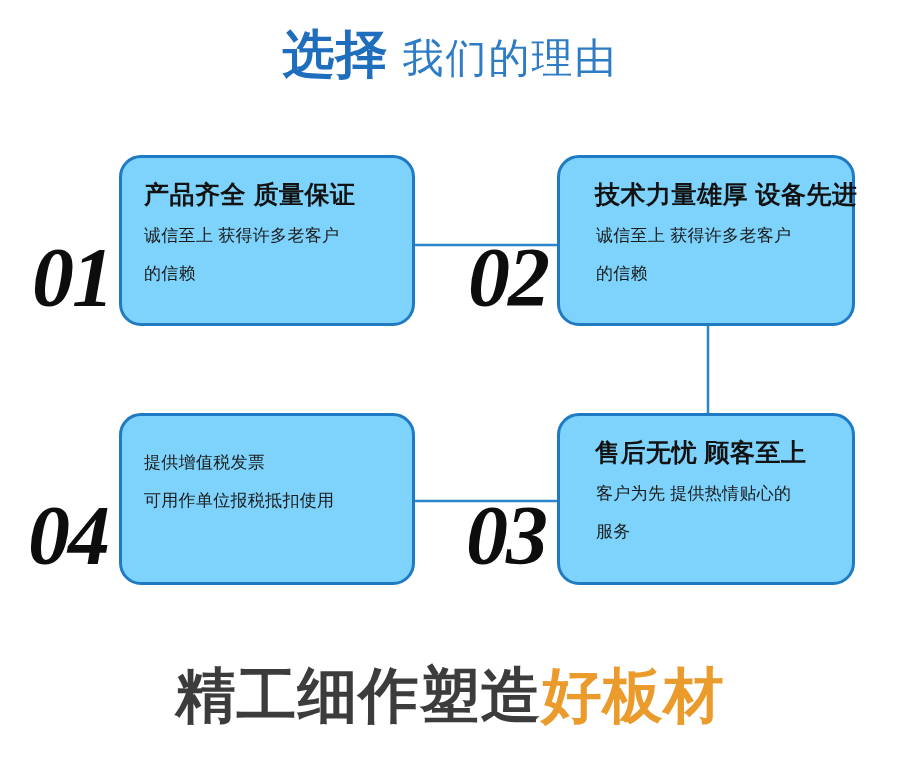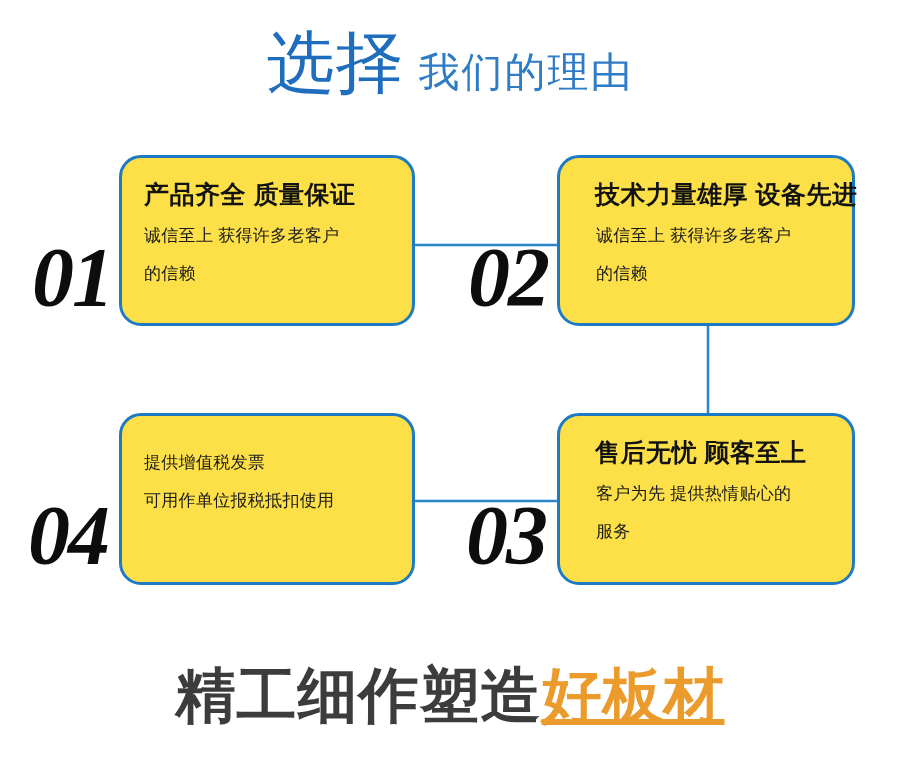--- a/index.html
+++ b/index.html
@@ -21,22 +21,22 @@
   .header {
     position: absolute;
     left: 0;
     top: 28px;
     width: 900px;
     text-align: center;
     white-space: nowrap;
     line-height: 1;
   }
   .header-strong {
-    font-size: 68px;
-    font-weight: 400;
+    font-size: 52px;
+    font-weight: 700;
     letter-spacing: 1px;
     color: #1f6dbd;
     vertical-align: baseline;
   }
   .header-light {
     font-size: 41px;
     font-weight: 400;
     letter-spacing: 2px;
     color: #2f7cc6;
     vertical-align: baseline;
@@ -50,21 +50,21 @@
     top: 0;
     width: 900px;
     height: 757px;
     pointer-events: none;
   }
 
   
   .card {
     position: absolute;
     box-sizing: border-box;
-    background: #fde047;
+    background: #7dd3fc;
     border: 3px solid #1f7ac4;
     border-radius: 22px;
     padding: 22px 20px 18px 22px;
   }
   .card-title {
     font-size: 25px;
     font-weight: 700;
     color: #121212;
     letter-spacing: 0.5px;
     line-height: 1.15;
@@ -122,21 +122,20 @@
     font-size: 60px;
     font-weight: 700;
     color: #3c3c3c;
     letter-spacing: 1px;
   }
   .footer-accent {
     font-size: 60px;
     font-weight: 700;
     color: #ea9b2b;
     letter-spacing: 1px;
-    text-decoration: underline;
   }
 </style>
 </head>
 <body>
 
 <div class="header">
   <span class="header-strong">选择</span><span class="header-light">我们的理由</span>
 </div>
 
 <svg class="connectors" width="900" height="757" viewBox="0 0 900 757">

